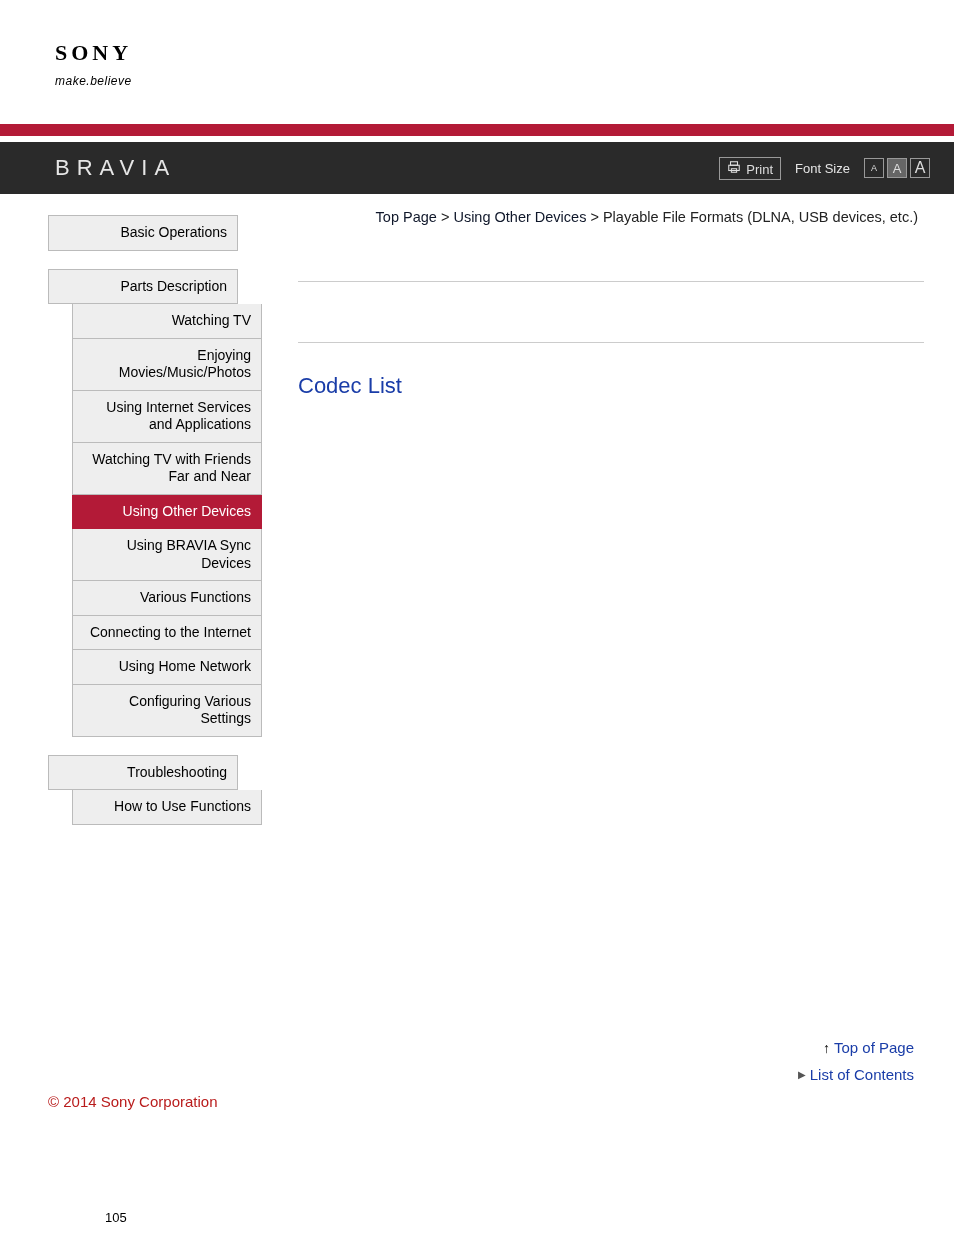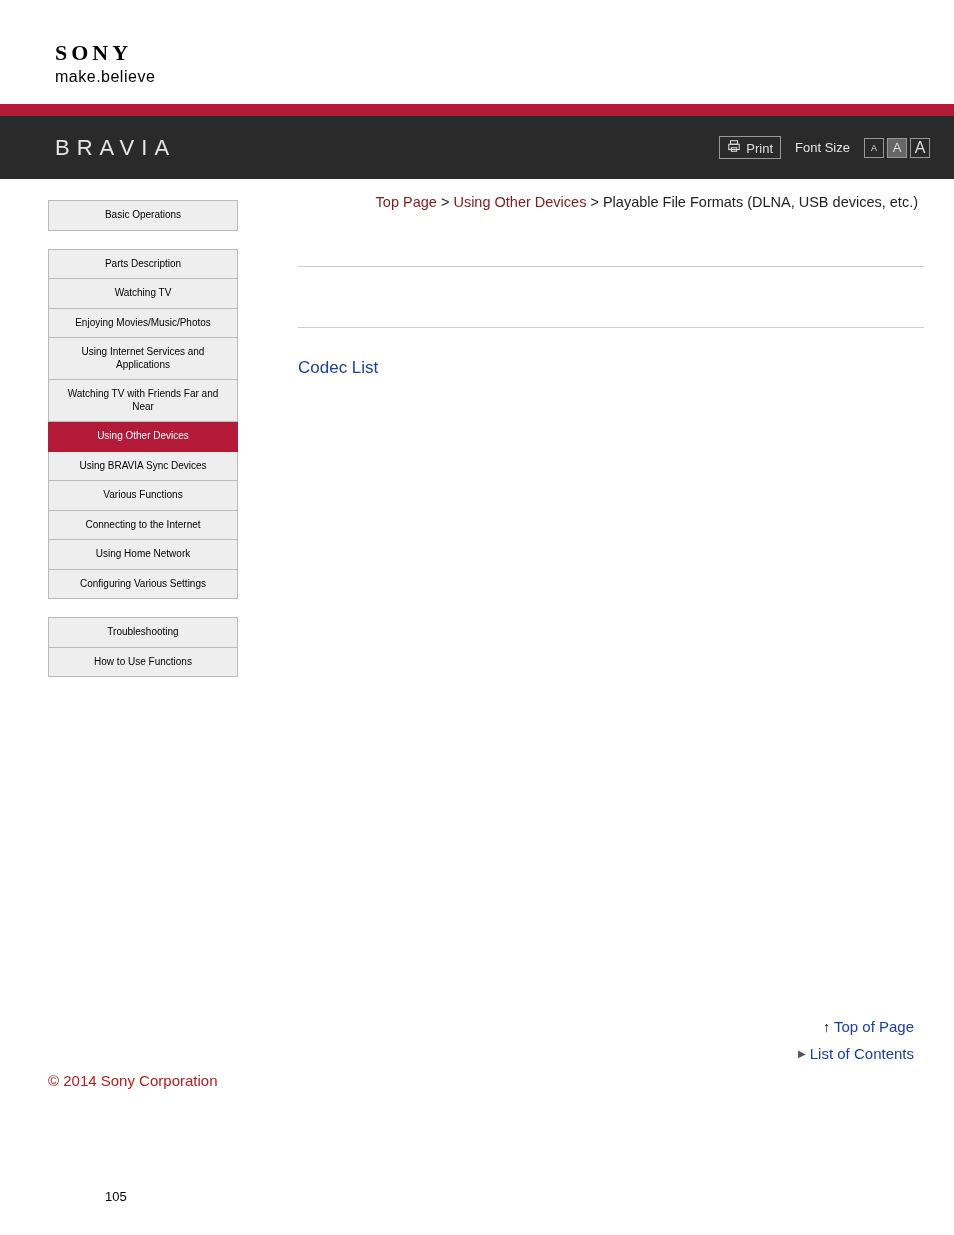--- a/index.html
+++ b/index.html
@@ -1,44 +1,44 @@
 <!DOCTYPE html>
 <html><head>
   <meta charset="utf-8">
   <style>
     * { margin: 0; padding: 0; box-sizing: border-box; }
     body { font-family: Arial, Helvetica, sans-serif; background: #fff; width: 954px; }
     .page { width: 954px; padding: 0; }
-    .header-logo { padding: 40px 0 0 55px; height: 104px; }
+    .header-logo { padding: 40px 0 0 55px; height: 124px; }
     .sony-logo { font-family: Georgia, serif; font-weight: bold; letter-spacing: 4px; font-size: 22px; }
-    .sony-tag { font-size: 16px; letter-spacing: 0.5px; margin-top: 2px; }
+    .sony-tag { font-size: 12px; letter-spacing: 0.5px; margin-top: 8px; font-style: italic; }
     .red-bar { height: 12px; background: #b31a37; }
-    .dark-bar { height: 63px; background: #2a2a2a; display: flex; align-items: center; justify-content: space-between; padding: 0 24px 0 55px; }
+    .dark-bar { height: 52px; background: #2a2a2a; display: flex; align-items: center; justify-content: space-between; padding: 0 24px 0 55px; margin-top: 6px; }
     .bravia-logo { color: #e6e6e6; font-size: 22px; letter-spacing: 7px; font-family: Arial, sans-serif; font-weight: 300; }
     .toolbar { display: flex; align-items: center; gap: 14px; }
     .print-btn { display: inline-flex; align-items: flex-end; gap: 5px; border: 1px solid #999; padding: 2px 7px; color: #ddd; font-size: 13px; cursor: pointer; }
     .print-btn svg { width: 14px; height: 14px; }
     .font-size-label { color: #e5e5e5; font-size: 13px; }
     .font-size-buttons { display: inline-flex; gap: 3px; }
     .fs-btn { border: 1px solid #999; width: 20px; height: 20px; display: inline-flex; align-items: center; justify-content: center; color: #ddd; cursor: pointer; }
     .fs-btn.small { font-size: 9px; }
     .fs-btn.med { font-size: 13px; background: #666; }
     .fs-btn.large { font-size: 16px; }
     .body-wrap { display: flex; padding: 15px 30px 30px 48px; gap: 60px; }
     .sidebar { width: 190px; flex-shrink: 0; padding-top: 6px; }
     .nav-group { margin-bottom: 18px; }
-    .nav-item { display: block; width: 100%; border: 1px solid #bbb; background: #eee; padding: 8px 10px; font-size: 10px; text-align: center; cursor: pointer; line-height: 1.25; }
-    .nav-item + .nav-item { border-top: none; }
+    .nav-item { display: block; width: 100%; border: 1px solid #bbb; background: #eee; padding: 8px 10px; font-size: 14px; text-align: right; cursor: pointer; line-height: 1.25; }
+    .nav-item + .nav-item { border-top: none; margin-left: 24px; }
     .nav-item.active { background: #b31a37; color: #fff; border-color: #b31a37; }
     .main { flex: 1; padding-top: 0; }
     .breadcrumb { font-size: 14.5px; text-align: right; padding-right: 6px; color: #222; }
-    .breadcrumb a { color: #7f1d1d; text-decoration: none; }
+    .breadcrumb a { color: #0f172a; text-decoration: none; }
     .hr { border: none; border-top: 1px solid #ccc; margin: 56px 0 0 0; }
     .hr + .hr { margin-top: 60px; }
-    .codec-link { display: inline-block; margin-top: 30px; color: #1a3da8; font-size: 17px; text-decoration: none; }
+    .codec-link { display: inline-block; margin-top: 30px; color: #1a3da8; font-size: 22px; text-decoration: none; }
     .bottom-links { margin-top: 640px; text-align: right; padding-right: 10px; }
     .bottom-links a { color: #1a3da8; text-decoration: none; font-size: 15px; }
     .bottom-links .row { margin-bottom: 10px; display: flex; justify-content: flex-end; align-items: center; gap: 4px; }
     .copyright { color: #b91c1c; font-size: 15px; padding-left: 48px; margin-top: -30px; }
     .arrow-up { font-size: 14px; }
     .arrow-right { font-size: 10px; color: #555; }
     .page-num { padding: 100px 0 40px 105px; font-size: 13px; }
   </style>
 </head>
 <body>

